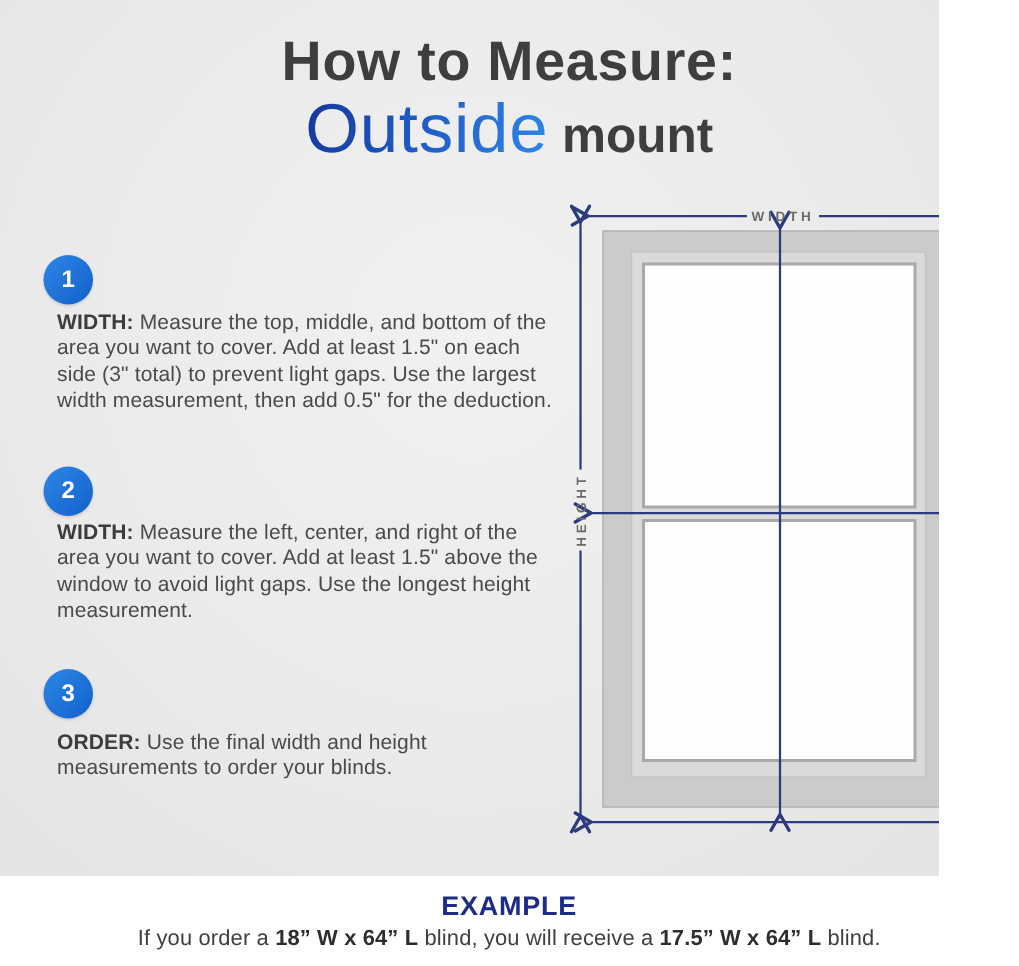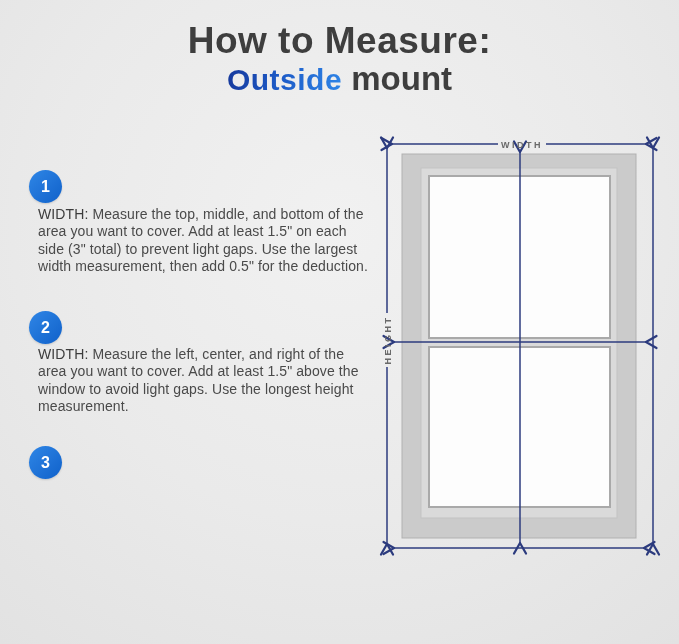--- a/index.html
+++ b/index.html
@@ -1,45 +1,45 @@
 <!DOCTYPE html>
 <html><head>
 <meta charset="utf-8">
 <style>
   html,body{margin:0;padding:0;}
   body{font-family:"Liberation Sans","DejaVu Sans",sans-serif;}
   .canvas{
-    position:relative; width:679px; height:644px; overflow:hidden;
+    position:relative; width:626px; height:644px; overflow:hidden;
     background:radial-gradient(circle at 50% 35%, #f1f1f1 0%, #eaeaea 55%, #e2e2e2 100%);
   }
   
   .title{position:absolute; top:22px; left:0; width:679px; text-align:center; line-height:1;}
   .title-line1{font-size:37px; font-weight:700; color:#3e3e3e; letter-spacing:0.5px;}
   .title-line2{margin-top:3px; font-size:33px; font-weight:700; color:#3e3e3e;}
   .title-highlight{
-    font-size:30px; font-weight:700; letter-spacing:0.5px;
+    font-size:46px; font-weight:400; letter-spacing:0.5px;
     background:linear-gradient(100deg,#16389b 0%, #1d5ac6 45%, #2f86e8 100%);
     -webkit-background-clip:text; background-clip:text;
     -webkit-text-fill-color:transparent; color:#1d5ac6;
   }
   
   .step-circle{
     position:absolute; left:29px; width:33px; height:33px; border-radius:50%;
     background:linear-gradient(135deg,#2f86e6 0%, #1061ca 100%);
     color:#ffffff; font-size:16px; font-weight:700;
     display:flex; align-items:center; justify-content:center;
     box-shadow:0 1px 2px rgba(0,0,0,0.15);
   }
   #circle-1{top:170px;} #circle-2{top:311px;} #circle-3{top:446px;}
   .step-text{
     position:absolute; left:38px; width:334px;
     font-size:14px; line-height:17.3px; color:#4a4a4a; letter-spacing:0.1px;
   }
   #step-text-1{top:206px;} #step-text-2{top:346px;} #step-text-3{top:486px;}
-  .step-label{font-weight:400; color:#3c3c3c;}
+  .step-label{font-weight:700; color:#3c3c3c;}
   
   .diagram{position:absolute; left:372px; top:130px; width:300px; height:440px;}
   .diagram svg{display:block;}
   .dim-label{fill:#6a6a6a; font-size:9px; font-weight:600; letter-spacing:2.5px; font-family:"Liberation Sans",sans-serif;}
   
   .footer{
     position:absolute; left:0; top:584px; width:679px; height:60px;
     background:#ffffff; text-align:center;
   }
   .example-heading{margin-top:11px; font-size:18px; font-weight:700; color:#1d2d87; letter-spacing:0.5px; line-height:1.1;}
@@ -71,20 +71,24 @@
     <span>2</span>
   </div>
   <div class="step-text" id="step-text-2">
     <span class="step-label">WIDTH:</span>
     <span>Measure the left, center, and right of the area you want to cover. Add at least 1.5" above the window to avoid light gaps. Use the longest height measurement.</span>
   </div>
 
   <div class="step-circle" id="circle-3">
     <span>3</span>
   </div>
+  <div class="step-text" id="step-text-3">
+    <span class="step-label">ORDER:</span>
+    <span>Use the final width and height measurements to order your blinds.</span>
+  </div>
 
   <div class="diagram">
     <svg width="300" height="440" viewBox="0 0 300 440" xmlns="http://www.w3.org/2000/svg">
       <defs>
         <marker id="ch" markerWidth="11" markerHeight="11" viewBox="0 0 11 11" refX="2" refY="5.5" orient="auto-start-reverse">
           <path d="M9 1.5 L2 5.5 L9 9.5" fill="none" stroke="#2c3b7e" stroke-width="1.5" stroke-linecap="round" stroke-linejoin="round"></path>
         </marker>
       </defs>
 
       <g>
@@ -109,14 +113,20 @@
         <path d="M281 18 V414" marker-start="url(#ch)" marker-end="url(#ch)"></path>
 
         <path d="M148 22 V413" marker-start="url(#ch)" marker-end="url(#ch)"></path>
       </g>
 
       <text x="150" y="17.5" text-anchor="middle" class="dim-label">WIDTH</text>
       <text x="15" y="213.5" text-anchor="middle" class="dim-label" transform="rotate(-90 15 210)">HEIGHT</text>
     </svg>
   </div>
 
+  <div class="footer">
+    <div class="example-heading">EXAMPLE</div>
+    <div class="example-line">
+      <span>If you order a </span><b>18” W x 64” L</b><span> blind, you will receive a </span><b>17.5” W x 64” L</b><span> blind.</span>
+    </div>
+  </div>
 
 </div>
 
 </body></html>

